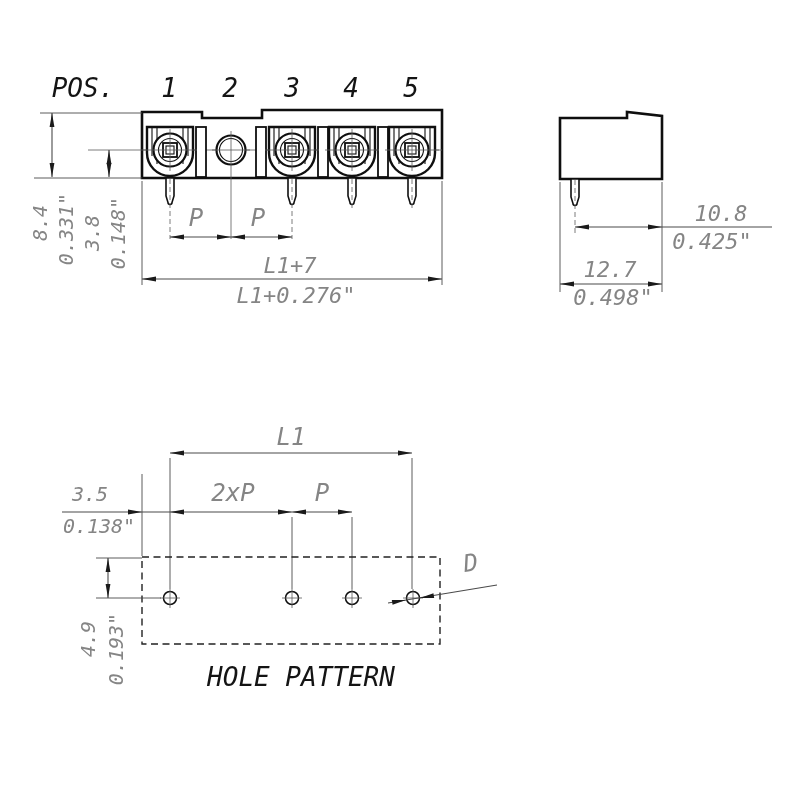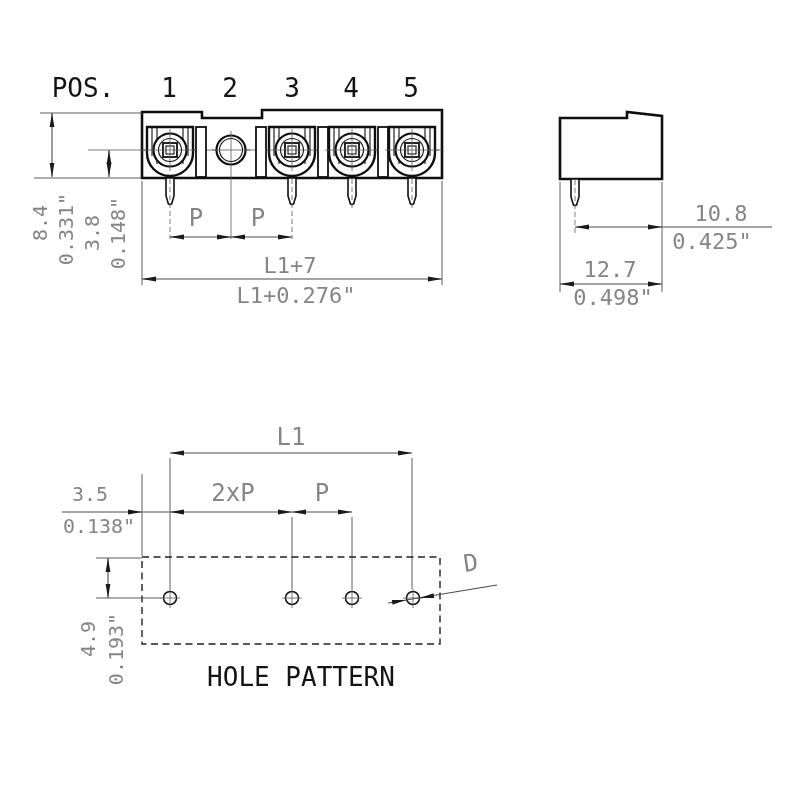--- a/index.html
+++ b/index.html
@@ -1,16 +1,16 @@
 <!DOCTYPE html>
 <html><head>
 <meta charset="utf-8">
 <style>
   html,body{margin:0;padding:0;background:#ffffff;}
-  .canvas{position:relative;width:800px;height:800px;background:#ffffff;overflow:hidden;}
+  .canvas{position:relative;width:800px;height:800px;background:#ffffff;overflow:hidden;font-style:italic;}
   svg{display:block;}
   text{font-family:"DejaVu Sans Mono","Liberation Mono",monospace;}
   .dimtext{fill:#858585;}
   .labeltext{fill:#141414;}
   .objline{stroke:#0f0f0f;fill:none;}
   .objfill{stroke:#0f0f0f;fill:#ffffff;}
   .dimline{stroke:#4a4a4a;stroke-width:1.1;fill:none;}
   .extline{stroke:#4a4a4a;stroke-width:0.9;fill:none;}
   .centerline{stroke:#5a5a5a;stroke-width:0.8;fill:none;}
   .arrow{fill:#1a1a1a;stroke:none;}

